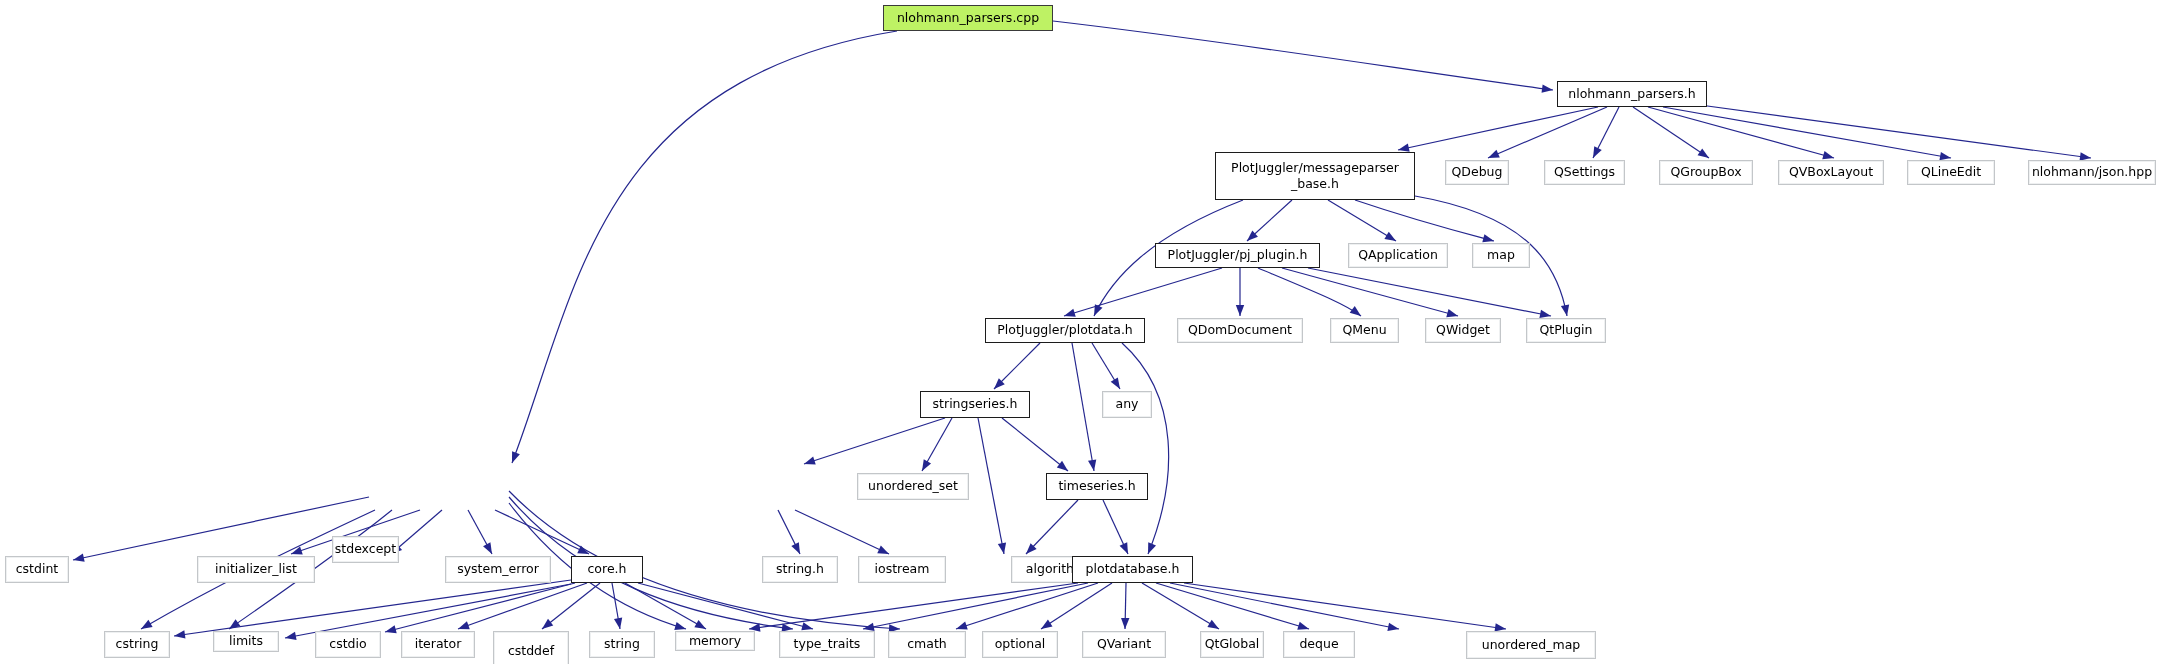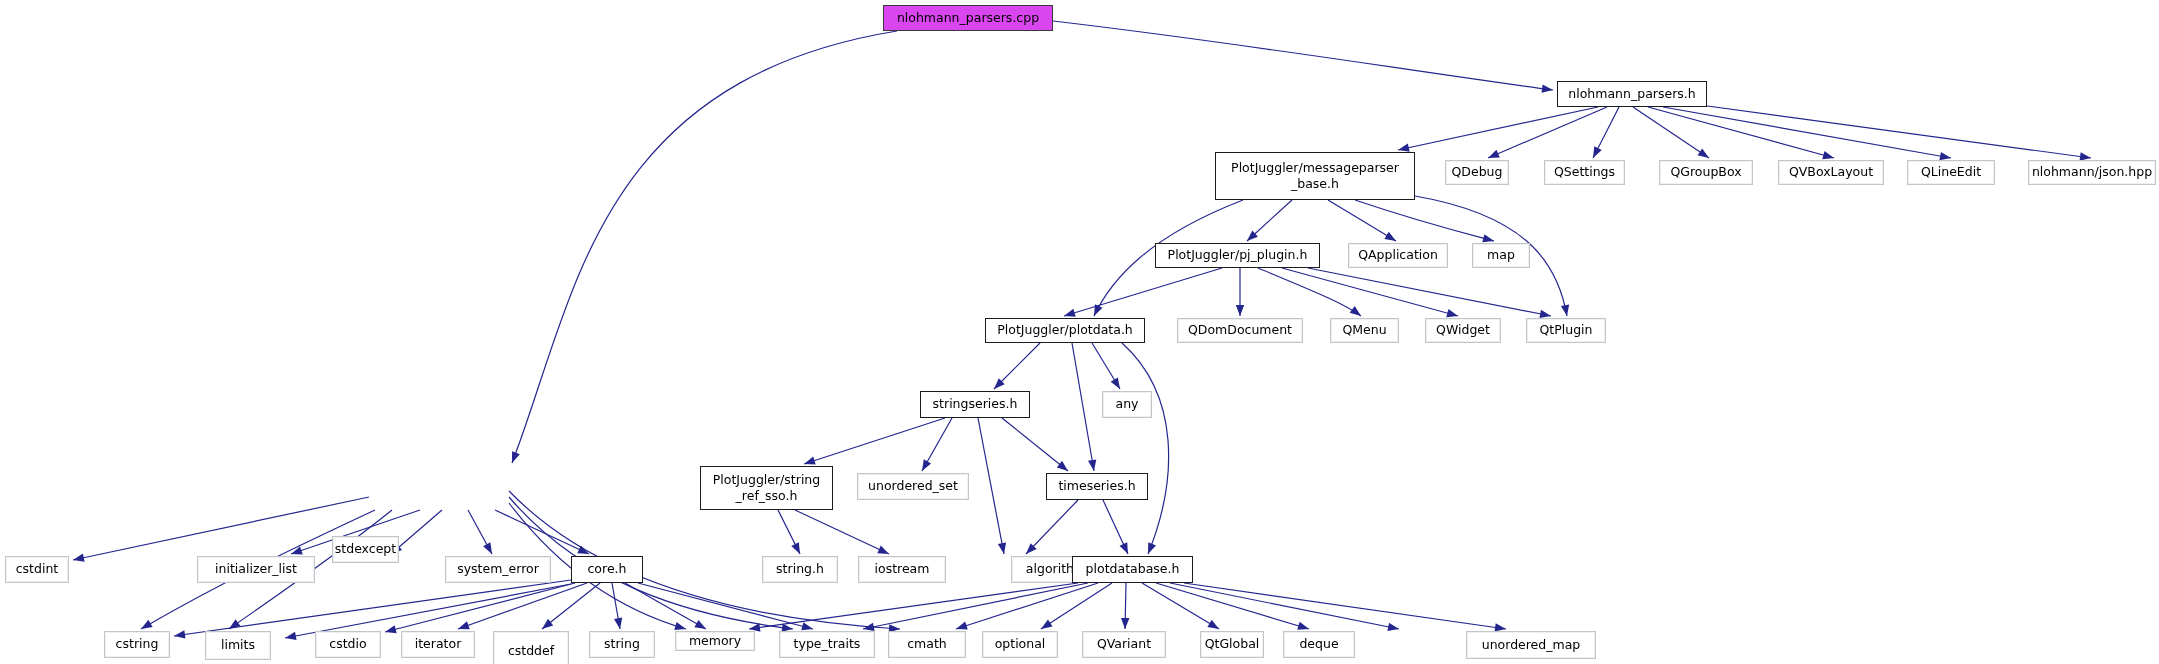--- a/index.html
+++ b/index.html
@@ -4,21 +4,21 @@
 <style>
   html,body{margin:0;padding:0;background:#ffffff;}
   #canvas{position:relative;width:2159px;height:664px;background:#ffffff;overflow:hidden;
           font-family:"DejaVu Sans","Liberation Sans",sans-serif;}
   #edges{position:absolute;left:0;top:0;width:2159px;height:664px;}
   .node{position:absolute;box-sizing:border-box;background:#ffffff;
         display:flex;align-items:center;justify-content:center;text-align:center;
         font-size:12.5px;color:#000;line-height:1.3;white-space:pre-line;z-index:2;cursor:pointer;}
   .node.leaf{border:1px solid #c3c6c9;box-shadow:0 0 0 1px #eef0f1 inset;}
   .node.path{border:1px solid #1c1c1c;}
-  .node.root{border:1px solid #3a3a3a;background:#d946ef;}
+  .node.root{border:1px solid #3a3a3a;background:#bef264;}
 </style>
 </head>
 <body>
 
 <div id="canvas">
   <svg id="edges" xmlns="http://www.w3.org/2000/svg">
       <path d="M1053,21 C1250,44 1430,74 1553,90" fill="none" stroke="#24268e" stroke-width="1.2"></path>
       <polygon points="1553,90 1542.6336785654457,84.41615008121617 1541.5501246684134,92.7459706646517" fill="#24268e"></polygon>
       <path d="M897,31 C595,80 575,300 512,463" fill="none" stroke="#24268e" stroke-width="1.2"></path>
       <polygon points="512,463 519.8832053329407,454.25385378131057 512.0480683252009,451.2255492936565" fill="#24268e"></polygon>
@@ -148,35 +148,33 @@
     <div class="node path" style="left: 1155px; top: 243px; width: 165px; height: 25px;">PlotJuggler/pj_plugin.h</div>
     <div class="node leaf" style="left: 1348px; top: 243px; width: 100px; height: 25px;">QApplication</div>
     <div class="node leaf" style="left: 1472px; top: 243px; width: 58px; height: 25px;">map</div>
     <div class="node path" style="left: 985px; top: 318px; width: 160px; height: 25px;">PlotJuggler/plotdata.h</div>
     <div class="node leaf" style="left: 1177px; top: 318px; width: 126px; height: 25px;">QDomDocument</div>
     <div class="node leaf" style="left: 1330px; top: 318px; width: 69px; height: 25px;">QMenu</div>
     <div class="node leaf" style="left: 1425px; top: 318px; width: 76px; height: 25px;">QWidget</div>
     <div class="node leaf" style="left: 1526px; top: 318px; width: 80px; height: 25px;">QtPlugin</div>
     <div class="node path" style="left: 920px; top: 391px; width: 110px; height: 27px;">stringseries.h</div>
     <div class="node leaf" style="left: 1102px; top: 391px; width: 50px; height: 27px;">any</div>
-    <div class="node path" style="left: 700px; top: 466px; width: 133px; height: 44px;">PlotJuggler/string
-_ref_sso.h</div>
     <div class="node leaf" style="left: 857px; top: 473px; width: 112px; height: 27px;">unordered_set</div>
     <div class="node path" style="left: 1046px; top: 473px; width: 102px; height: 27px;">timeseries.h</div>
     <div class="node leaf" style="left: 5px; top: 556px; width: 64px; height: 27px;">cstdint</div>
     <div class="node leaf" style="left: 197px; top: 556px; width: 118px; height: 27px;">initializer_list</div>
     <div class="node leaf" style="left: 332px; top: 536px; width: 67px; height: 27px;">stdexcept</div>
     <div class="node leaf" style="left: 445px; top: 556px; width: 106px; height: 27px;">system_error</div>
     <div class="node path" style="left: 571px; top: 556px; width: 72px; height: 27px;">core.h</div>
     <div class="node leaf" style="left: 762px; top: 556px; width: 76px; height: 27px;">string.h</div>
     <div class="node leaf" style="left: 858px; top: 556px; width: 88px; height: 27px;">iostream</div>
     <div class="node leaf" style="left: 963px; top: 556px; width: 90px; height: 27px; margin-left: 48px;">algorithm</div>
     <div class="node path" style="left: 1072px; top: 556px; width: 121px; height: 27px;">plotdatabase.h</div>
     <div class="node leaf" style="left: 104px; top: 631px; width: 66px; height: 27px;">cstring</div>
-    <div class="node leaf" style="left: 205px; top: 631px; width: 66px; height: 29px;">limits</div>
+    <div class="node leaf" style="left: 213px; top: 631px; width: 66px; height: 21px;">limits</div>
     <div class="node leaf" style="left: 315px; top: 631px; width: 66px; height: 27px;">cstdio</div>
     <div class="node leaf" style="left: 401px; top: 631px; width: 74px; height: 27px;">iterator</div>
     <div class="node leaf" style="left: 493px; top: 631px; width: 76px; height: 40px;">cstddef</div>
     <div class="node leaf" style="left: 589px; top: 631px; width: 66px; height: 27px;">string</div>
     <div class="node leaf" style="left: 675px; top: 631px; width: 80px; height: 20px;">memory</div>
     <div class="node leaf" style="left: 779px; top: 631px; width: 96px; height: 27px;">type_traits</div>
     <div class="node leaf" style="left: 888px; top: 631px; width: 78px; height: 27px;">cmath</div>
     <div class="node leaf" style="left: 982px; top: 631px; width: 76px; height: 27px;">optional</div>
     <div class="node leaf" style="left: 1082px; top: 631px; width: 84px; height: 27px;">QVariant</div>
     <div class="node leaf" style="left: 1200px; top: 631px; width: 64px; height: 27px;">QtGlobal</div>

